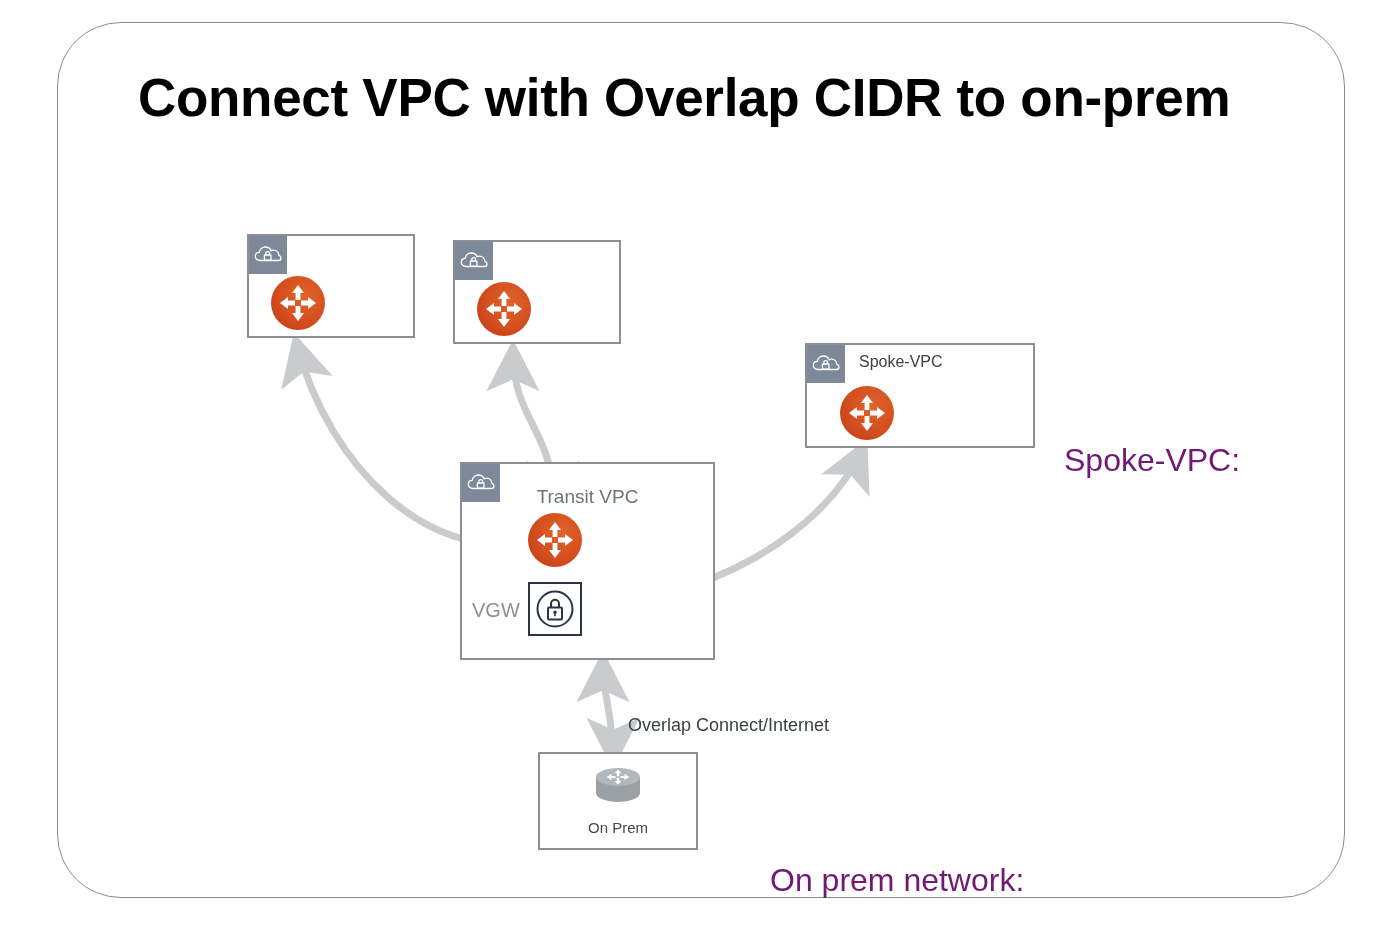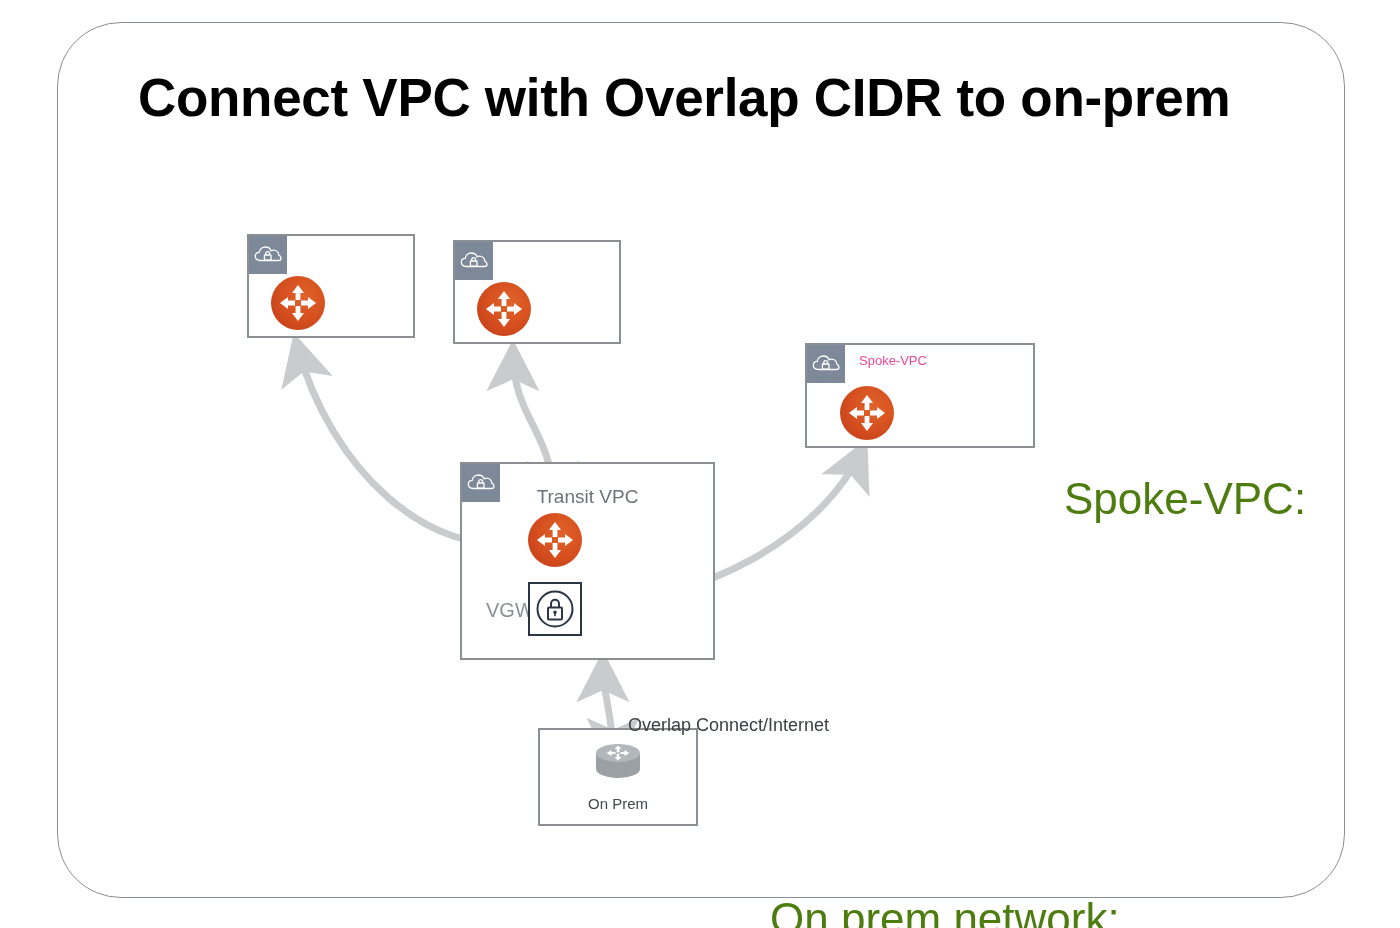--- a/index.html
+++ b/index.html
@@ -69,22 +69,22 @@
     height: 38px;
     background: #7d8998;
     display: flex;
     align-items: center;
     justify-content: center;
   }
   .vpc-label {
     position: absolute;
     top: 8px;
     left: 52px;
-    font-size: 13px;
-    color: #ec4899;
+    font-size: 16px;
+    color: #404040;
     white-space: nowrap;
   }
   .vpc-title-center {
     position: absolute;
     top: 22px;
     left: 0;
     width: 100%;
     text-align: center;
     font-size: 19px;
     color: #6d7479;
@@ -114,21 +114,21 @@
     position: absolute;
     font-size: 20px;
     color: #8d9196;
     white-space: nowrap;
   }
 
   
   #onprem-box {
     position: absolute;
     left: 538px;
-    top: 728px;
+    top: 752px;
     width: 160px;
     height: 98px;
     border: 2px solid #8a8f94;
     background: #ffffff;
     box-sizing: border-box;
   }
   #onprem-label {
     position: absolute;
     left: 0;
     bottom: 12px;
@@ -140,22 +140,22 @@
   #onprem-icon {
     position: absolute;
     left: 50%;
     top: 8px;
     transform: translateX(-50%);
   }
 
   
   .annot {
     position: absolute;
-    font-size: 44px;
-    color: #4d7c0f;
+    font-size: 32px;
+    color: #701a75;
     line-height: 1.28;
     white-space: pre;
   }
   #link-label {
     position: absolute;
     left: 628px;
     top: 715px;
     font-size: 18px;
     color: #3c4145;
     white-space: nowrap;
@@ -286,21 +286,21 @@
       <svg width="54" height="54" viewBox="0 0 54 54">
         <g fill="#ffffff">
           <path d="M27,9 L33,17 L29.4,17 L29.4,24 L24.6,24 L24.6,17 L21,17 Z"></path>
           <path d="M27,45 L21,37 L24.6,37 L24.6,30 L29.4,30 L29.4,37 L33,37 Z"></path>
           <path d="M9,27 L17,21 L17,24.6 L24,24.6 L24,29.4 L17,29.4 L17,33 Z"></path>
           <path d="M45,27 L37,33 L37,29.4 L30,29.4 L30,24.6 L37,24.6 L37,21 Z"></path>
         </g>
       </svg>
     </div>
 
-    <div id="vgw-label" style="left:24px; top:135px;">VGW</div>
+    <div id="vgw-label" style="left:10px; top:135px;">VGW</div>
 
     <div id="vgw-box" style="left:66px; top:118px;">
       <svg width="50" height="50" viewBox="0 0 50 50">
         <circle cx="25" cy="25" r="17.5" fill="none" stroke="#2a3546" stroke-width="2"></circle>
         <rect x="18" y="23.5" width="14" height="12" rx="1" fill="none" stroke="#2a3546" stroke-width="2"></rect>
         <path d="M21,23.5 L21,19.8 A4,4 0 0 1 29,19.8 L29,23.5" fill="none" stroke="#2a3546" stroke-width="2"></path>
         <circle cx="25" cy="28.2" r="1.7" fill="#2a3546"></circle>
         <rect x="24.2" y="28.2" width="1.6" height="4" fill="#2a3546"></rect>
       </svg>
     </div>

